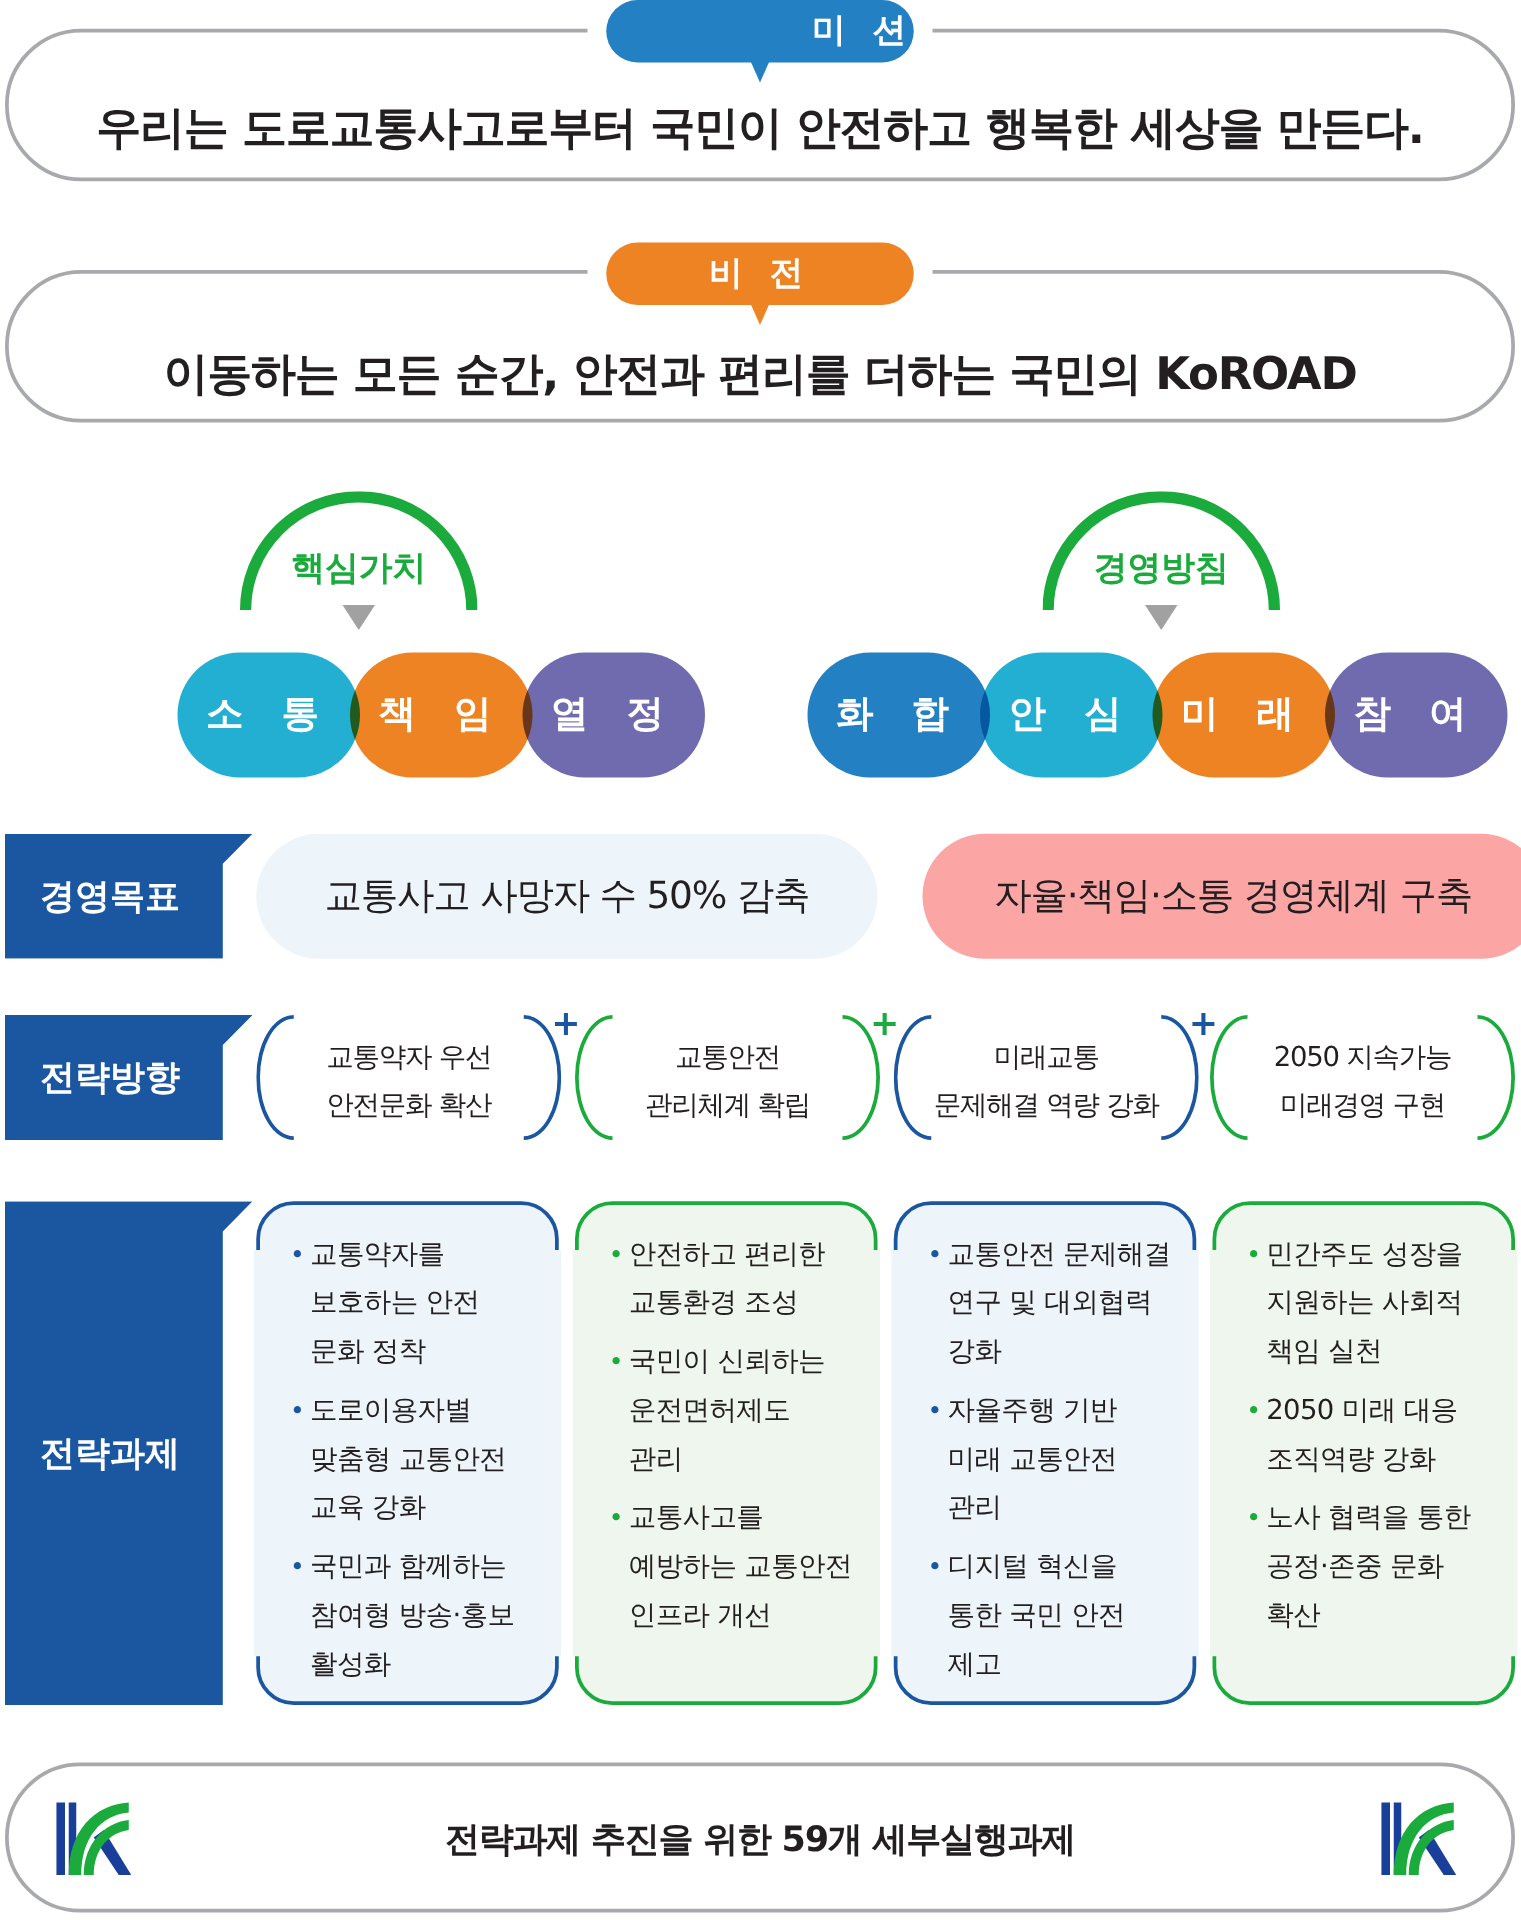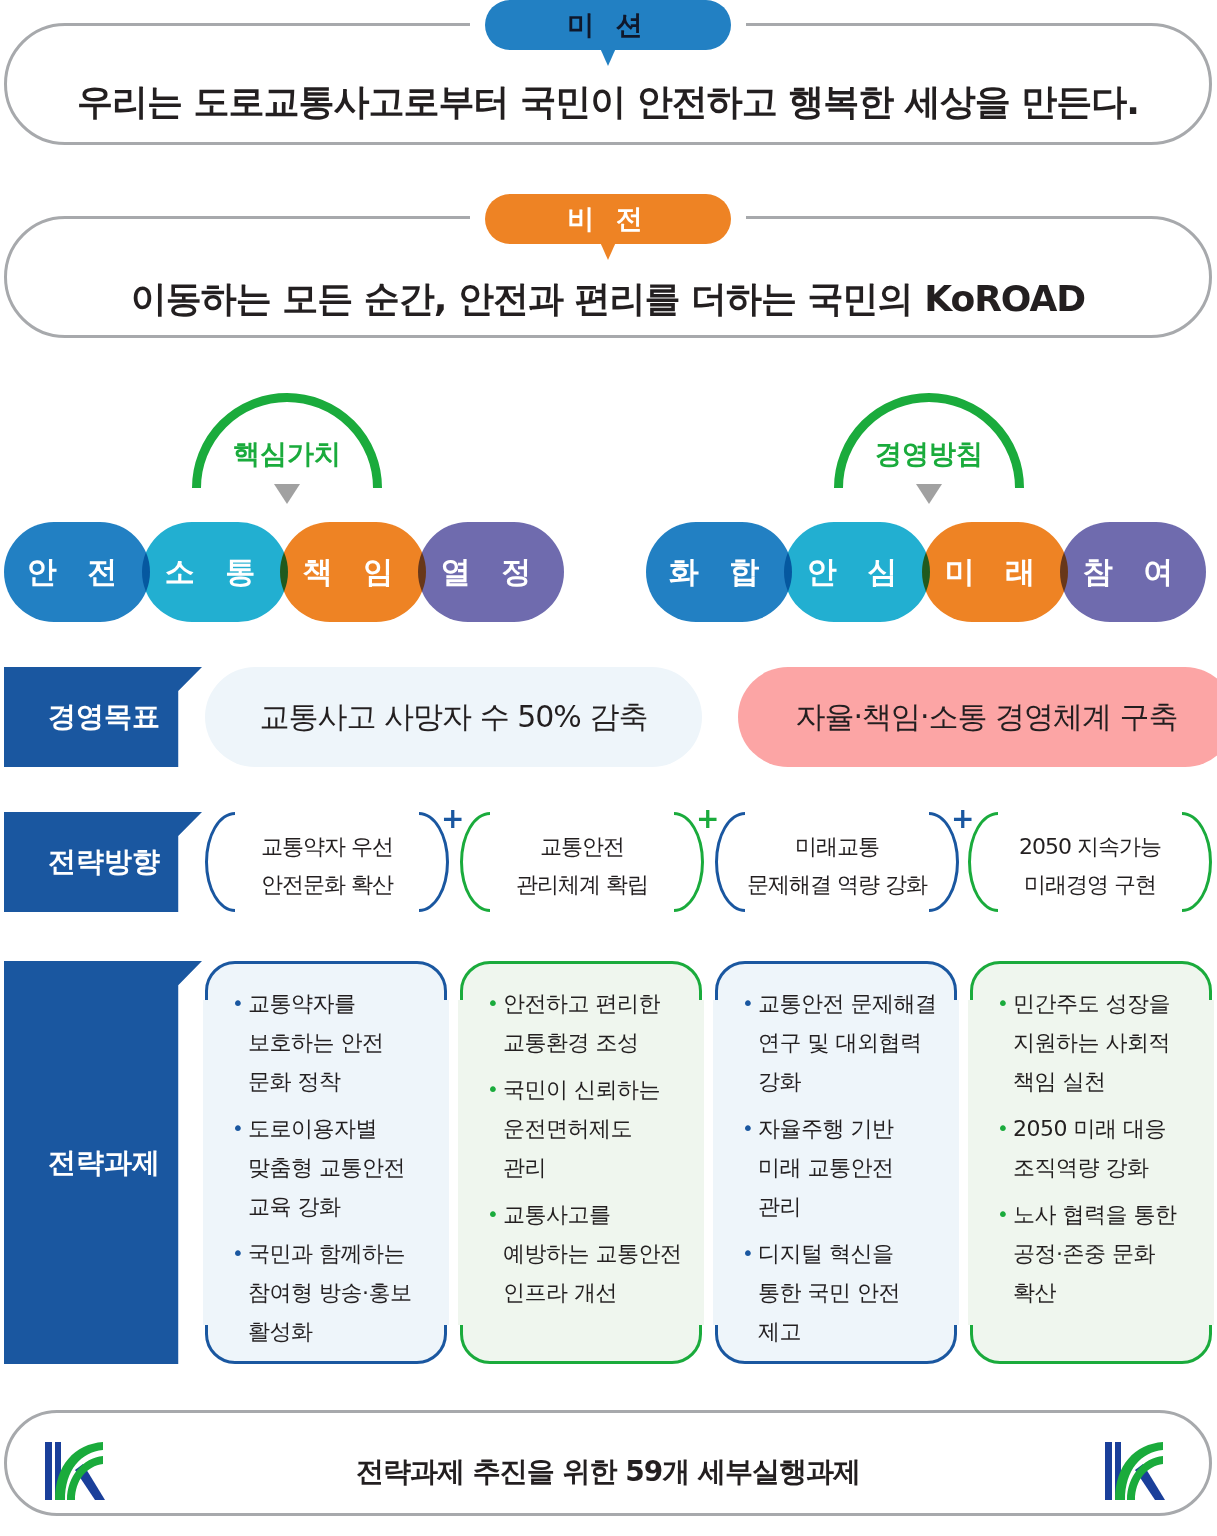--- a/index.html
+++ b/index.html
@@ -23,21 +23,21 @@
   .pill-label {
     position: absolute; height: 50px; width: 246px; border-radius: 25px;
     color: #fff; font-size: 27px; font-weight: bold; text-align: center;
     line-height: 50px; letter-spacing: 6px;
   }
   .pill-label::after {
     content: ""; position: absolute; left: 50%; bottom: -16px; transform: translateX(-50%);
     width: 0; height: 0; border-left: 8px solid transparent; border-right: 8px solid transparent;
     border-top: 18px solid currentColor;
   }
-  .pill-mission { left: 485px; top: 0px; background: #2280c3; color: #0f172a; }
+  .pill-mission { left: 485px; top: 0px; background: #2280c3; color: #ffffff; text-align: right; }
   .pill-mission::after { border-top-color: #2280c3; }
   .pill-vision { left: 485px; top: 194px; background: #ee8324; }
   .pill-vision::after { border-top-color: #ee8324; }
   .pill-gap { position: absolute; background: #fff; height: 10px; }
 
   
   .arc {
     position: absolute; width: 190px; height: 190px; border: 9px solid #1aab3c;
     border-radius: 50%; clip-path: inset(0 0 50% 0);
   }
@@ -54,21 +54,21 @@
     letter-spacing: 10px; mix-blend-mode: multiply;
   }
   .c1 { background: #2280c3; }
   .c2 { background: #22afd1; }
   .c3 { background: #ee8324; }
   .c4 { background: #6f6bae; }
 
   
   .side-label {
     position: absolute; left: 4px; width: 198px; background: #1a57a0; color: #fff;
-    font-size: 28px; font-weight: bold; display: flex; align-items: center; padding-left: 44px;
+    font-size: 28px; font-weight: bold; display: flex; align-items: center; padding-left: 28px;
     clip-path: polygon(0 0, 100% 0, 100% 1%, 87% 28%, 87% 100%, 0 100%);
   }
   .lbl-goal { top: 667px; height: 100px; clip-path: polygon(0 0, 100% 0, 88% 24%, 88% 100%, 0 100%); }
   .lbl-dir { top: 812px; height: 100px; clip-path: polygon(0 0, 100% 0, 88% 24%, 88% 100%, 0 100%); }
   .lbl-task { top: 961px; height: 403px; clip-path: polygon(0 0, 100% 0, 88% 6%, 88% 100%, 0 100%); }
 
   
   .goal {
     position: absolute; top: 667px; height: 100px; border-radius: 50px;
     font-size: 30px; text-align: center; line-height: 100px; letter-spacing: -1px;
@@ -109,21 +109,21 @@
   .task li {
     position: relative; padding-left: 20px; font-size: 22px; line-height: 39px; letter-spacing: -0.5px;
     margin-bottom: 8px; white-space: pre-line;
   }
   .task li .bullet { position: absolute; left: 4px; top: 0; font-size: 20px; }
   .task.blue li .bullet { color: #1a57a0; }
   .task.green li .bullet { color: #1aab3c; }
 
   
   .footer {
-    position: absolute; left: 4px; top: 1410px; width: 1208px; height: 106px;
+    position: absolute; left: 4px; top: 1410px; width: 1208px; height: 120px;
     border: 3px solid #a7a9ac; border-radius: 60px; background: #fff;
   }
   .footer-text {
     position: absolute; left: 0; right: 0; top: 40px; text-align: center;
     font-size: 28px; font-weight: bold; letter-spacing: -1px;
   }
   .logo { position: absolute; top: 27px; width: 60px; height: 62px; }
 </style>
 </head>
 <body>
@@ -142,21 +142,20 @@
 
 <div class="arc" style="left:192px; top:393px;"></div>
 <div class="arc-label" style="left:187px; top:436px;">핵심가치</div>
 <div class="down-tri" style="left:274px; top:484px;"></div>
 
 <div class="arc" style="left:834px; top:393px;"></div>
 <div class="arc-label" style="left:829px; top:436px;">경영방침</div>
 <div class="down-tri" style="left:916px; top:484px;"></div>
 
 <div class="value-row" style="left:4px; width:570px;">
-  <div class="vbubble c1" style="left:0;">안 전</div>
   <div class="vbubble c2" style="left:138px;">소 통</div>
   <div class="vbubble c3" style="left:276px;">책 임</div>
   <div class="vbubble c4" style="left:414px;">열 정</div>
 </div>
 
 <div class="value-row" style="left:646px; width:570px;">
   <div class="vbubble c1" style="left:0;">화 합</div>
   <div class="vbubble c3" style="left:276px;">미 래</div>
   <div class="vbubble c2" style="left:138px;">안 심</div>
   <div class="vbubble c4" style="left:414px;">참 여</div>

